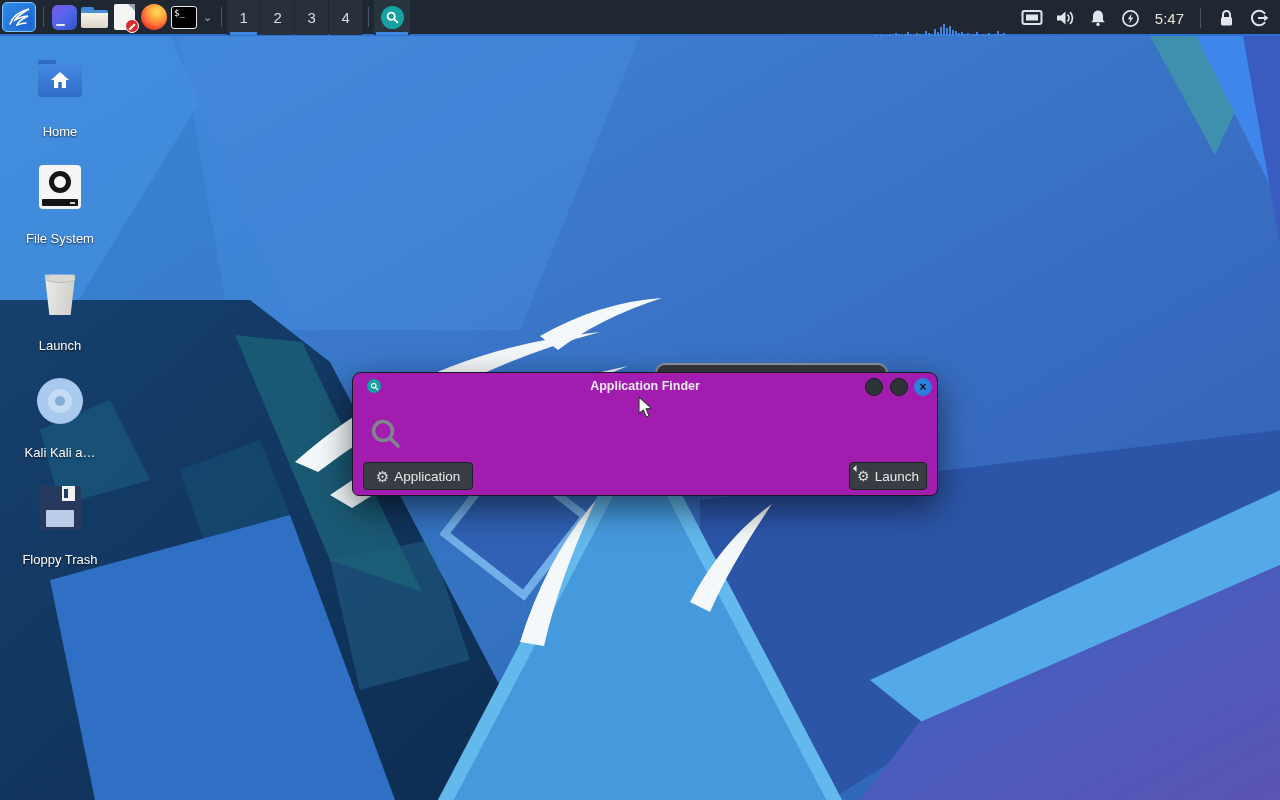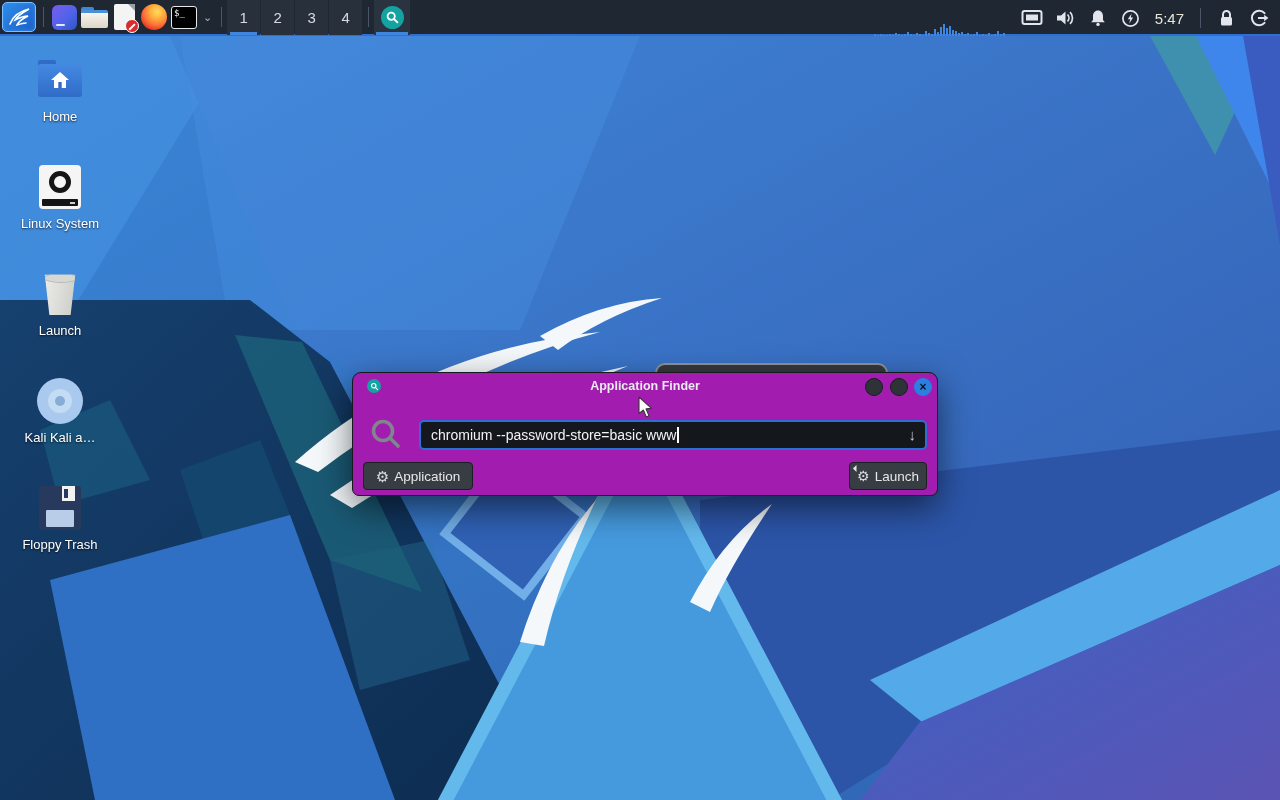--- a/index.html
+++ b/index.html
@@ -51,21 +51,21 @@
   .finder-ic { border-radius:50%; background:#14a3a1; display:flex; align-items:center; justify-content:center; }
   .pright { position:absolute; right:8px; top:0; height:36px; display:flex; align-items:center; gap:7px; }
   .visualizer { display:flex; align-items:flex-end; height:36px; margin-right:6px; }
   .visualizer i { display:block; width:2px; margin-right:1px; background:#3f86e0; }
   .tray { width:26px; height:26px; display:flex; align-items:center; justify-content:center; cursor:pointer; }
   .clock { color:#e8e4d6; font-size:15px; padding:0 4px; cursor:pointer; }
 
   
   .desk-item { position:absolute; left:12px; width:96px; text-align:center; cursor:pointer; z-index:5; }
   .desk-item .ic { height:48px; display:flex; align-items:center; justify-content:center; }
-  .desk-item .lbl { margin-top:5px; color:#fff; font-size:13px; text-shadow:0 1px 2px rgba(0,0,0,.75); }
+  .desk-item .lbl { margin-top:20px; color:#fff; font-size:13px; text-shadow:0 1px 2px rgba(0,0,0,.75); }
   .home-folder { width:44px; height:33px; position:relative; }
   .home-folder .tab { position:absolute; left:0; top:-4px; width:18px; height:7px; background:#2f6cc8; border-radius:2px 2px 0 0; }
   .home-folder .body { position:absolute; inset:0; background:linear-gradient(#4489e2,#2f6cc8); border-radius:3px;
                        display:flex; align-items:center; justify-content:center; }
   .drive-ic { width:42px; height:44px; background:#f5f5f5; border-radius:4px; position:relative; }
   .drive-ic .ring { position:absolute; left:10px; top:6px; width:22px; height:22px; border:5px solid #151515; border-radius:50%; }
   .drive-ic .strip { position:absolute; left:3px; right:3px; bottom:3px; height:7px; background:#151515; border-radius:1px; }
   .drive-ic .strip b { position:absolute; right:3px; top:2.5px; width:5px; height:2px; background:#cfcfcf; }
   .trash-ic { width:38px; height:42px; background:linear-gradient(100deg,#efefec,#c9c9c4);
               clip-path:polygon(10% 4%, 90% 4%, 78% 100%, 22% 100%); border-radius:3px; position:relative; }
@@ -327,21 +327,21 @@
 </div>
 <div class="desk-item" style="top:163px">
   <div class="ic">
       <div class="drive-ic">
     <div class="ring"></div>
         <div class="strip">
           <b></b>
         </div>
   </div>
     </div>
-  <div class="lbl">Linux System</div>
+  <div class="lbl">File System</div>
 </div>
 <div class="desk-item" style="top:270px">
   <div class="ic">
       <div class="trash-ic"></div>
     </div>
   <div class="lbl">Launch</div>
 </div>
 <div class="desk-item" style="top:377px">
   <div class="ic">
       <div class="disc-ic"></div>
@@ -374,25 +374,20 @@
     <div class="winbtn" style="right:54px"></div>
     <div class="winbtn" style="right:29px"></div>
     <div class="winbtn close" style="right:5px">×</div>
   </div>
 
   <svg class="big-mag" width="34" height="34" viewBox="0 0 34 34">
     <circle cx="14" cy="14" r="9.5" fill="none" stroke="#7f868d" stroke-width="3.6"></circle>
     <line x1="21" y1="21" x2="29" y2="29" stroke="#7f868d" stroke-width="3.6" stroke-linecap="round"></line>
   </svg>
 
-  <div class="query-box">
-    <span class="query-text">chromium --password-store=basic www</span>
-      <span class="caret"></span>
-    <span class="combo-arrow">↓</span>
-  </div>
 
   <div class="btnrow">
     <div class="dlg-btn" style="left:0; width:110px;">
       <span class="gear">⚙</span>
       <span>Application</span>
     </div>
     <div class="dlg-btn" style="right:0; width:78px;">
       <span class="runico"><i></i><span>⚙</span></span>
       <span>Launch</span>
     </div>

